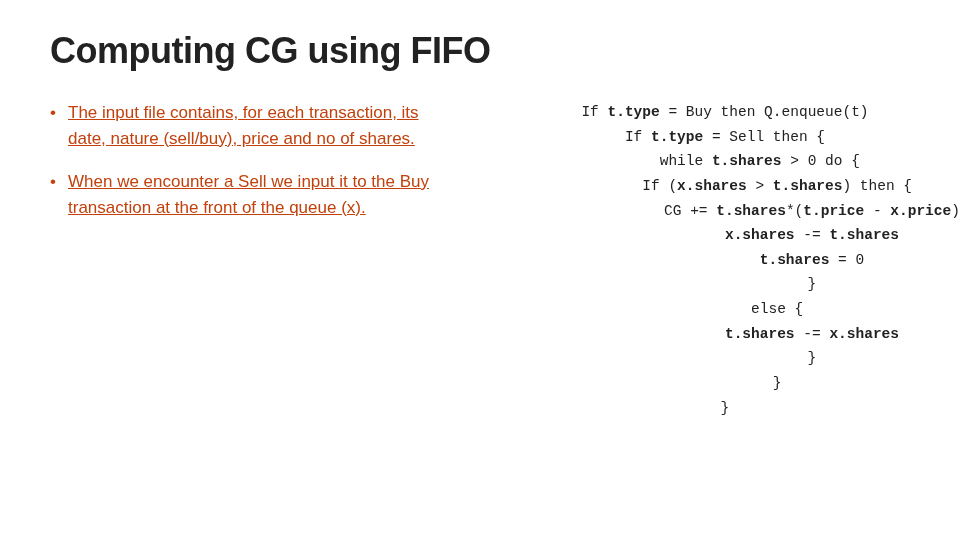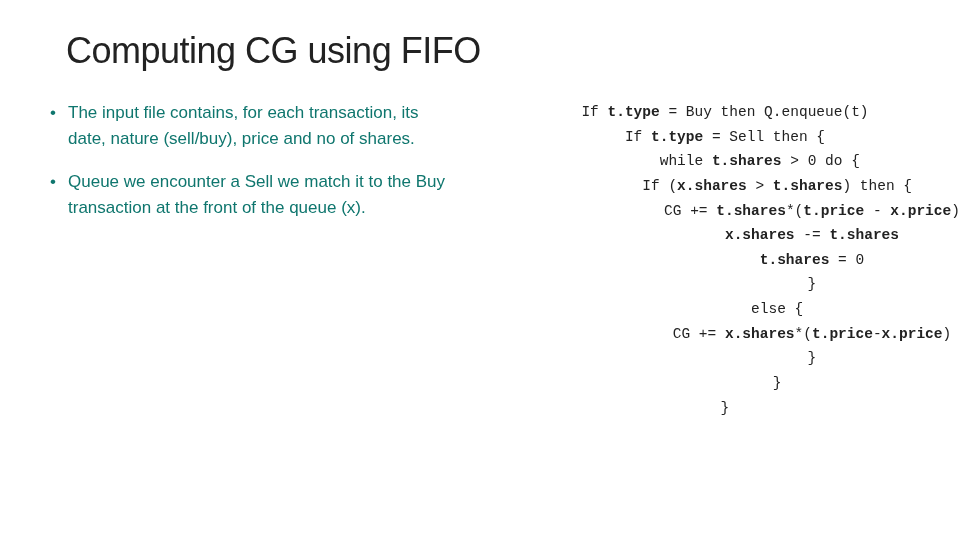--- a/index.html
+++ b/index.html
@@ -6,37 +6,37 @@
     body {
       background: #ffffff;
       font-family: 'Segoe UI', Arial, sans-serif;
       width: 960px;
       height: 540px;
       overflow: hidden;
       padding: 30px 50px 30px 50px;
     }
     h1 {
       font-size: 36px;
-      font-weight: 400;
+      font-weight: 700;
       color: #222;
       margin-bottom: 28px;
       letter-spacing: -0.5px;
-      margin-left: 16px;
     }
     .content {
       display: flex;
       flex-direction: row;
       gap: 40px;
       align-items: flex-start;
     }
     .left-col {
       flex: 0 0 400px;
       font-size: 17px;
-      color: #0f766e;
+      color: #c2410c;
       line-height: 1.5;
+      text-decoration: underline;
     }
     .left-col ul {
       list-style: none;
       padding: 0;
     }
     .left-col ul li {
       margin-bottom: 18px;
       padding-left: 18px;
       position: relative;
     }
@@ -60,31 +60,31 @@
   </style>
 </head>
 <body>
 
 <h1>Computing CG using FIFO</h1>
 
 <div class="content">
   <div class="left-col">
     <ul>
     <li>The input file contains, for each transaction, its date, nature (sell/buy), price and no of shares.</li>
-        <li>Queue we encounter a Sell we match it to the Buy transaction at the front of the queue (x).</li>
+        <li>When we encounter a Sell we input it to the Buy transaction at the front of the queue (x).</li>
       </ul>
   </div>
   <div class="right-col">
   <div class="code-line">If <strong>t.type</strong> = Buy then Q.enqueue(t)</div>
       <div class="code-line">If <strong>t.type</strong> = Sell then {</div>
       <div class="code-line">        while <strong>t.shares</strong> &gt; 0 do {</div>
       <div class="code-line">            If (<strong>x.shares</strong> &gt; <strong>t.shares</strong>) then {</div>
       <div class="code-line">                    CG += <strong>t.shares</strong>*(<strong>t.price</strong> - <strong>x.price</strong>)</div>
       <div class="code-line">                    <strong>x.shares</strong> -= <strong>t.shares</strong></div>
       <div class="code-line">                    <strong>t.shares</strong> = 0</div>
       <div class="code-line">                    }</div>
       <div class="code-line">            else {</div>
-      <div class="code-line">                    CG += <strong>x.shares</strong>*(<strong>t.price</strong>-<strong>x.price</strong>)</div>
+      <div class="code-line">                    <strong>t.shares</strong> -= <strong>x.shares</strong></div>
       <div class="code-line">                    }</div>
       <div class="code-line">            }</div>
       <div class="code-line">}</div>
     </div>
 </div>
 
 </body></html>

